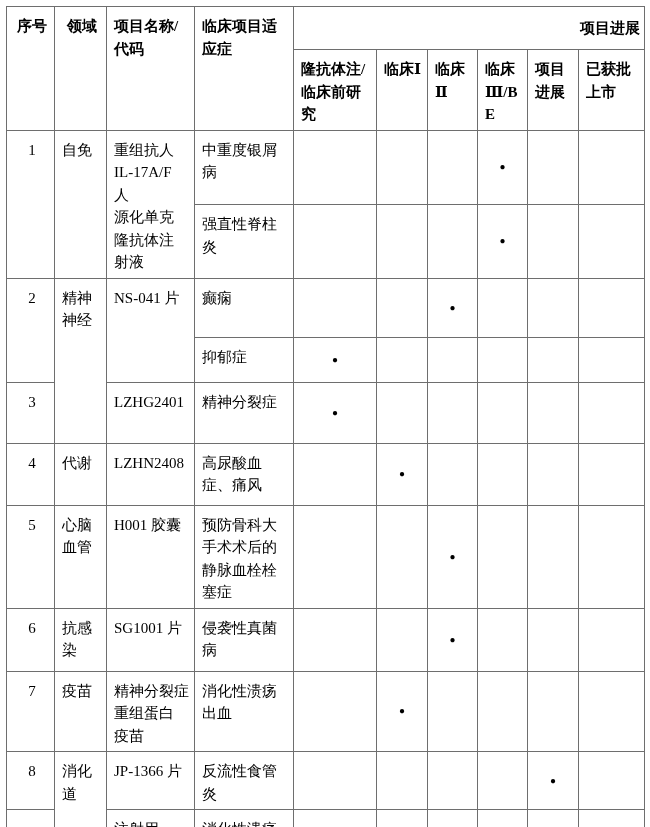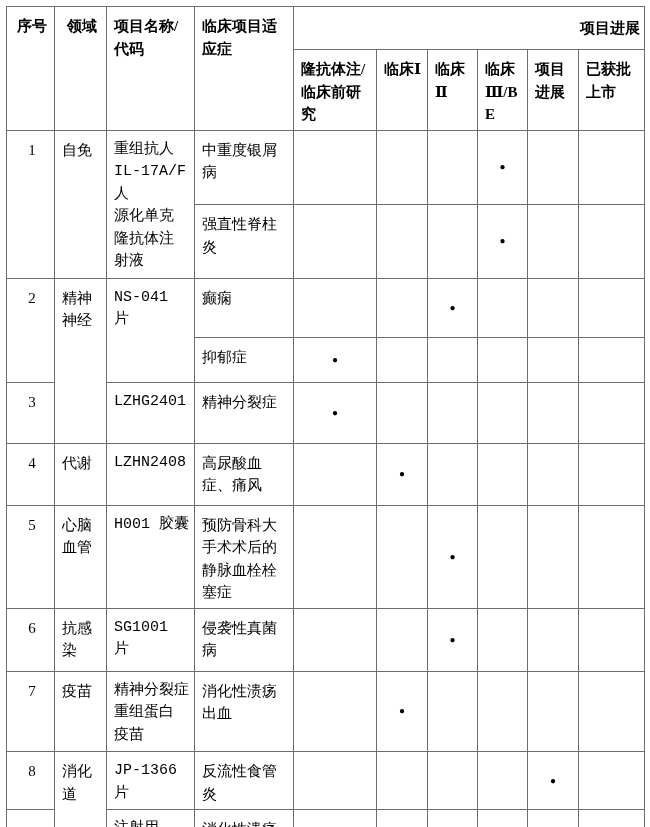--- a/index.html
+++ b/index.html
@@ -39,21 +39,20 @@
     padding: 0 4px;
   }
   td.c-no {
     text-align: center;
   }
   td.c-mid {
     vertical-align: middle;
   }
   td.c-project {
     white-space: pre-line;
-    font-family: Liberation Mono, monospace;
   }
   td.c-stage {
     text-align: center;
     vertical-align: middle;
     font-size: 10px;
     line-height: 1;
     padding: 0;
   }
 </style>
 </head>

